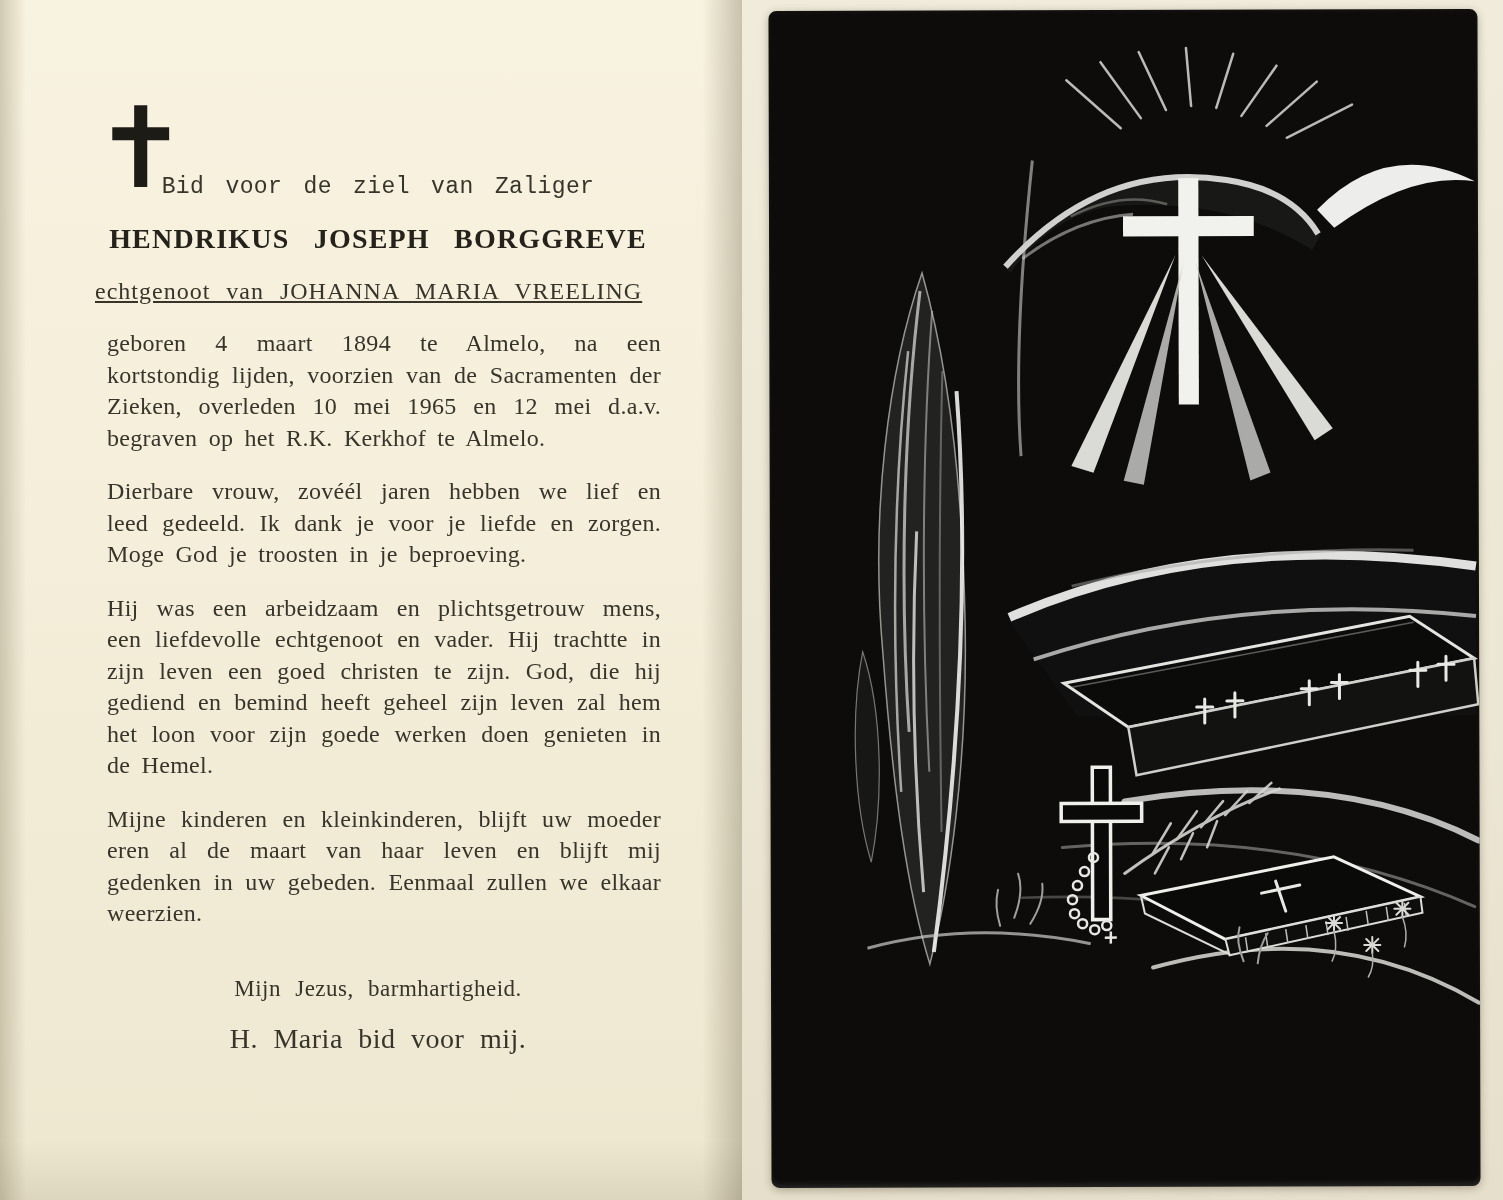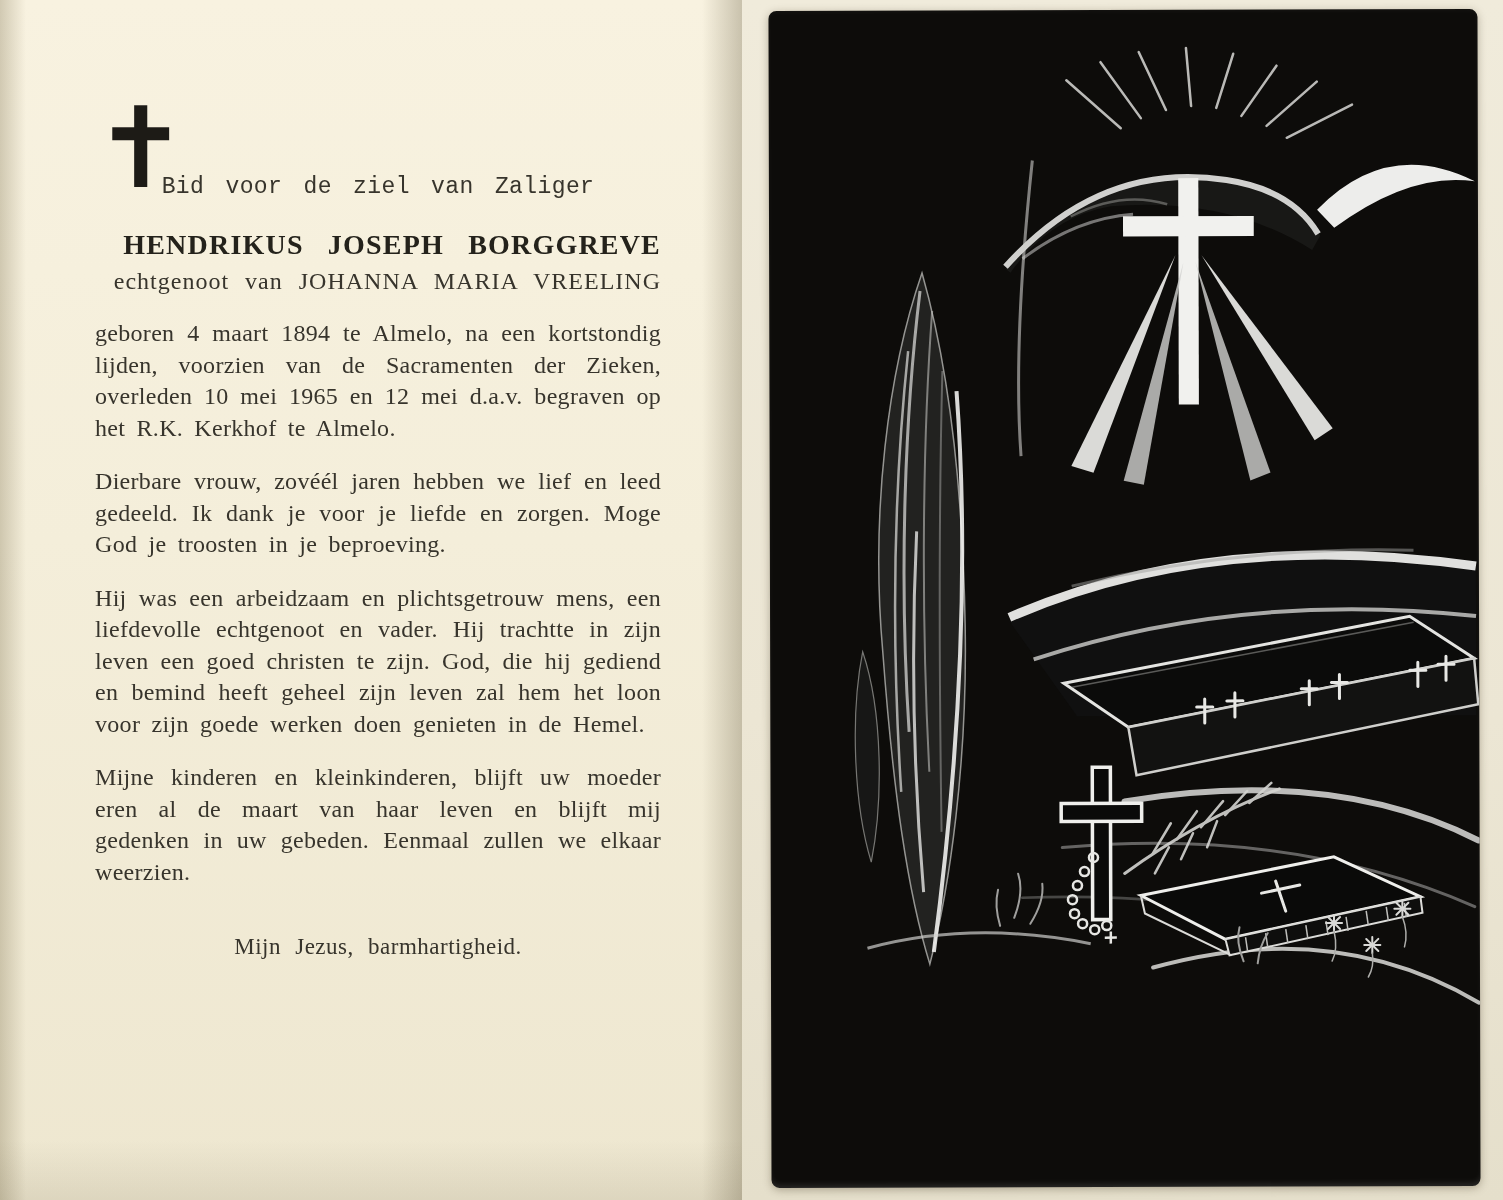--- a/index.html
+++ b/index.html
@@ -52,39 +52,40 @@
   .intro-line {
     margin-top: 172px;
     text-align: center;
     font-size: 23px;
     line-height: 30px;
     word-spacing: 7px;
     letter-spacing: .4px;
     font-family: Liberation Mono, monospace;
   }
   .deceased-name {
-    margin-top: 26px;
-    text-align: right;
+    margin-top: 20px;
+    text-align: center;
     font-size: 28px;
     line-height: 34px;
     font-weight: bold;
     letter-spacing: 1.2px;
     word-spacing: 16px;
     color: #24221b;
   }
   .spouse-line {
-    margin-top: 4px;
-    text-align: right;
+    margin-top: 20px;
+    text-align: left;
     font-size: 24px;
     line-height: 30px;
     letter-spacing: 1px;
     word-spacing: 9px;
+    text-decoration: underline;
   }
   .memorial-paragraph {
-    margin: 22px 0 0 0;
+    margin: 22px 0 0 12px;
     font-size: 24px;
     line-height: 31.5px;
     text-align: justify;
     letter-spacing: .3px;
     word-spacing: 5px;
   }
   .closing-line-1 {
     margin-top: 42px;
     text-align: center;
     font-size: 23px;
@@ -137,20 +138,21 @@
     <div class="cross-glyph">✝</div>
     <div class="left-inner">
       <div class="intro-line">Bid voor de ziel van Zaliger</div>
       <div class="deceased-name">HENDRIKUS JOSEPH BORGGREVE</div>
       <div class="spouse-line">echtgenoot van JOHANNA MARIA VREELING</div>
       <p class="memorial-paragraph">geboren 4 maart 1894 te Almelo, na een kortstondig lijden, voorzien van de Sacramenten der Zieken, overleden 10 mei 1965 en 12 mei d.a.v. begraven op het R.K. Kerkhof te Almelo.</p>
       <p class="memorial-paragraph">Dierbare vrouw, zovéél jaren hebben we lief en leed gedeeld. Ik dank je voor je liefde en zorgen. Moge God je troosten in je beproeving.</p>
       <p class="memorial-paragraph">Hij was een arbeidzaam en plichtsgetrouw mens, een liefdevolle echtgenoot en vader. Hij trachtte in zijn leven een goed christen te zijn. God, die hij gediend en bemind heeft geheel zijn leven zal hem het loon voor zijn goede werken doen genieten in de Hemel.</p>
       <p class="memorial-paragraph">Mijne kinderen en kleinkinderen, blijft uw moeder eren al de maart van haar leven en blijft mij gedenken in uw gebeden. Eenmaal zullen we elkaar weerzien.</p>
       <div class="closing-line-1">Mijn Jezus, barmhartigheid.</div>
+      <div class="closing-line-2">H. Maria bid voor mij.</div>
     </div>
     <div class="corner-shadow"></div>
   </div>
 
   <div class="right-half">
     <div class="black-card">
       <svg viewBox="0 0 705 1175" preserveAspectRatio="none">
 
         <g stroke="#d9d9d6" stroke-width="2.5" opacity="0.85" stroke-linecap="round">
           <line x1="350" y1="118" x2="296" y2="70"></line>

